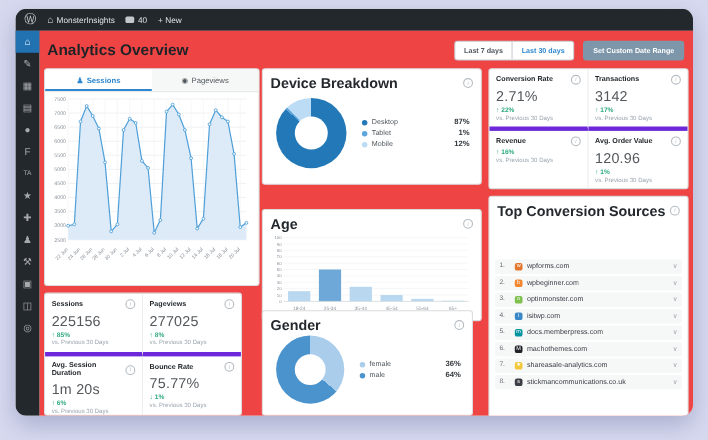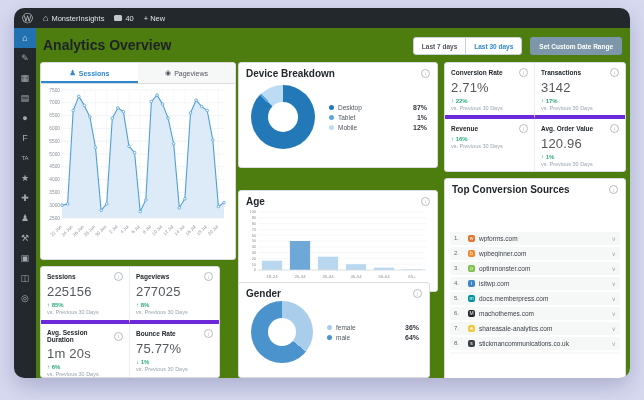--- a/index.html
+++ b/index.html
@@ -20,33 +20,33 @@
   .wp-logo{font-size:11px;line-height:1;color:#c3c8cc;}
   .home-glyph{font-size:9px;}
   .bubble{width:8px;height:6px;background:#c3c8cc;border-radius:1.5px;position:relative;display:inline-block;}
   .bubble::after{content:"";position:absolute;left:1.5px;bottom:-2px;border:2px solid transparent;border-top-color:#c3c8cc;}
   
   .sidebar{position:absolute;left:0;top:20px;bottom:0;width:22px;background:#23282d;}
   .sb-item{height:20px;display:flex;align-items:center;justify-content:center;color:#a7aaad;cursor:pointer;}
   .sb-item.active{background:#2271b1;color:#fff;}
   .sb-glyph{font-size:9px;line-height:1;}
   
-  .content{position:absolute;left:22px;top:20px;right:0;bottom:0;background:#4d7c0f;}
+  .content{position:absolute;left:22px;top:20px;right:0;bottom:0;background:#ef4444;}
   .page-title{position:absolute;left:7px;top:9px;font-size:14px;font-weight:bold;color:#1d2327;}
   .controls{position:absolute;right:8px;top:9px;display:flex;gap:8px;align-items:center;}
   .seg{display:flex;background:#fff;border:1px solid #c9d0d6;border-radius:3px;overflow:hidden;height:16px;}
   .seg-item{display:flex;align-items:center;padding:0 8px;font-size:6.5px;font-weight:bold;color:#50575e;cursor:pointer;}
   .seg-item + .seg-item{border-left:1px solid #c9d0d6;}
   .seg-item.active{color:#2e88d0;}
   .btn-slate{height:18px;display:flex;align-items:center;padding:0 9px;background:#7d96a9;color:#fff;
     font-size:6.5px;font-weight:bold;border-radius:3px;cursor:pointer;}
   
   .panel{position:absolute;background:#fff;border:1px solid #dcdcde;border-radius:3px;box-sizing:border-box;}
   .panel-head{display:flex;align-items:center;justify-content:space-between;padding:5px 7px 2px;}
-  .panel-title{font-size:10px;font-weight:bold;color:#23282d;}
+  .panel-title{font-size:13px;font-weight:bold;color:#23282d;}
   .info{width:7px;height:7px;border:1px solid #b5bcc2;border-radius:50%;color:#b5bcc2;
     font-size:5px;display:flex;align-items:center;justify-content:center;cursor:pointer;flex:0 0 auto;}
   .info::before{content:"i";font-style:italic;}
   
   .col1-chart{left:4px;top:34px;width:196px;height:198px;}
   .metrics-left{left:4px;top:238px;width:180px;height:112px;}
   .p-device{left:202px;top:34px;width:200px;height:106px;}
   .p-age{left:202px;top:146px;width:200px;height:102px;margin-top:16px;}
   .p-gender{left:202px;top:254px;width:192px;height:96px;}
   .metrics-right{left:408px;top:34px;width:182px;height:110px;}

